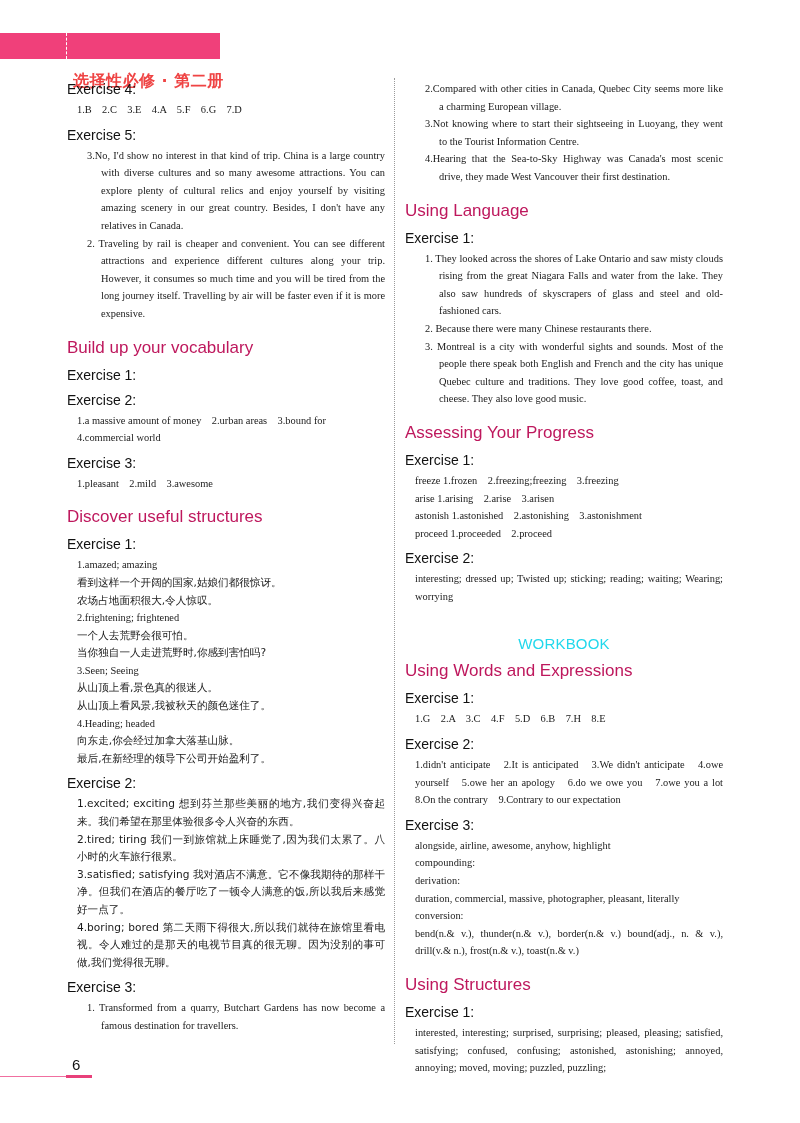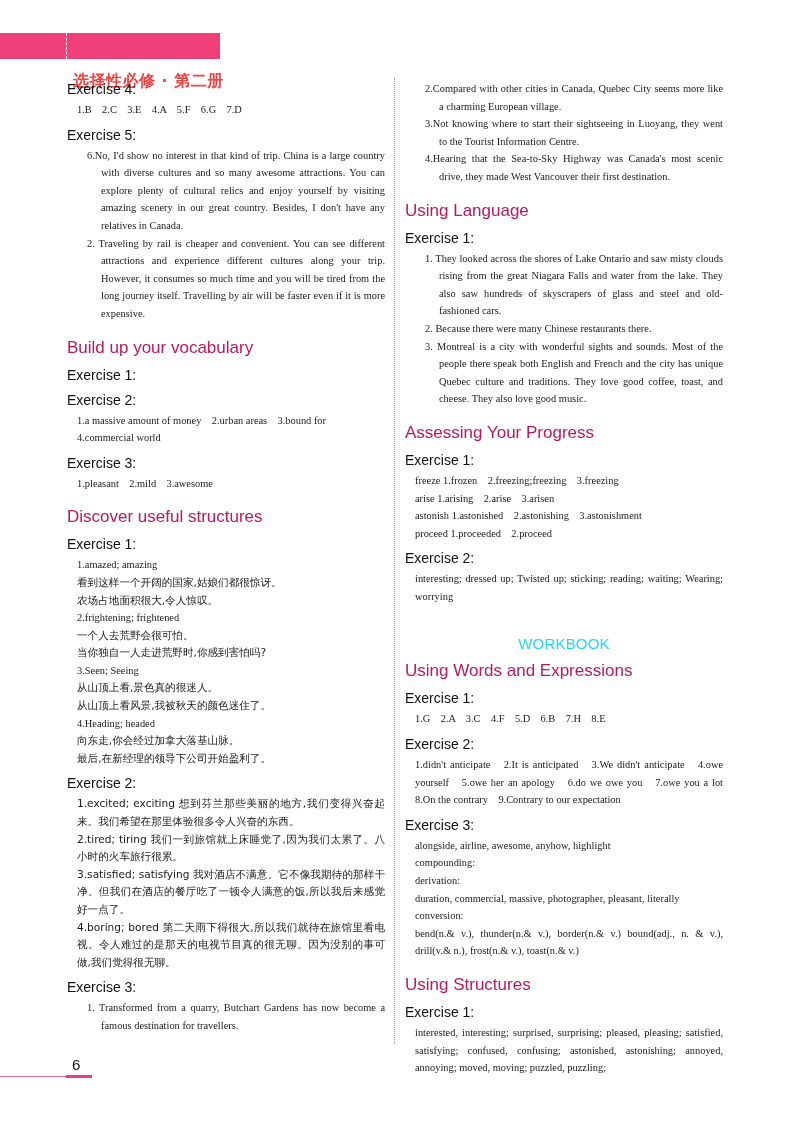--- a/index.html
+++ b/index.html
@@ -43,21 +43,21 @@
 <div class="header-title">选择性必修 · 第二册</div>
 
 <div class="divider"></div>
 
 <div class="col col-left">
   <div class="ex-title">Exercise 4:</div>
   <div class="ans plain">1.B　2.C　3.E　4.A　5.F　6.G　7.D</div>
 
   <div class="ex-title">Exercise 5:</div>
   <div class="ans">
-    <div class="item">6.No, I'd show no interest in that kind of trip. China is a large country with diverse cultures and so many awesome attractions. You can explore plenty of cultural relics and enjoy yourself by visiting amazing scenery in our great country. Besides, I don't have any relatives in Canada.</div>
+    <div class="item">3.No, I'd show no interest in that kind of trip. China is a large country with diverse cultures and so many awesome attractions. You can explore plenty of cultural relics and enjoy yourself by visiting amazing scenery in our great country. Besides, I don't have any relatives in Canada.</div>
     <div class="item">2. Traveling by rail is cheaper and convenient. You can see different attractions and experience different cultures along your trip. However, it consumes so much time and you will be tired from the long journey itself. Travelling by air will be faster even if it is more expensive.</div>
   </div>
 
   <div class="section-title">Build up your vocabulary</div>
   <div class="ex-title">Exercise 1:</div>
   <div class="ans plain">
   </div>
   <div class="ex-title">Exercise 2:</div>
   <div class="ans plain">
     <div>1.a massive amount of money　2.urban areas　3.bound for</div>

